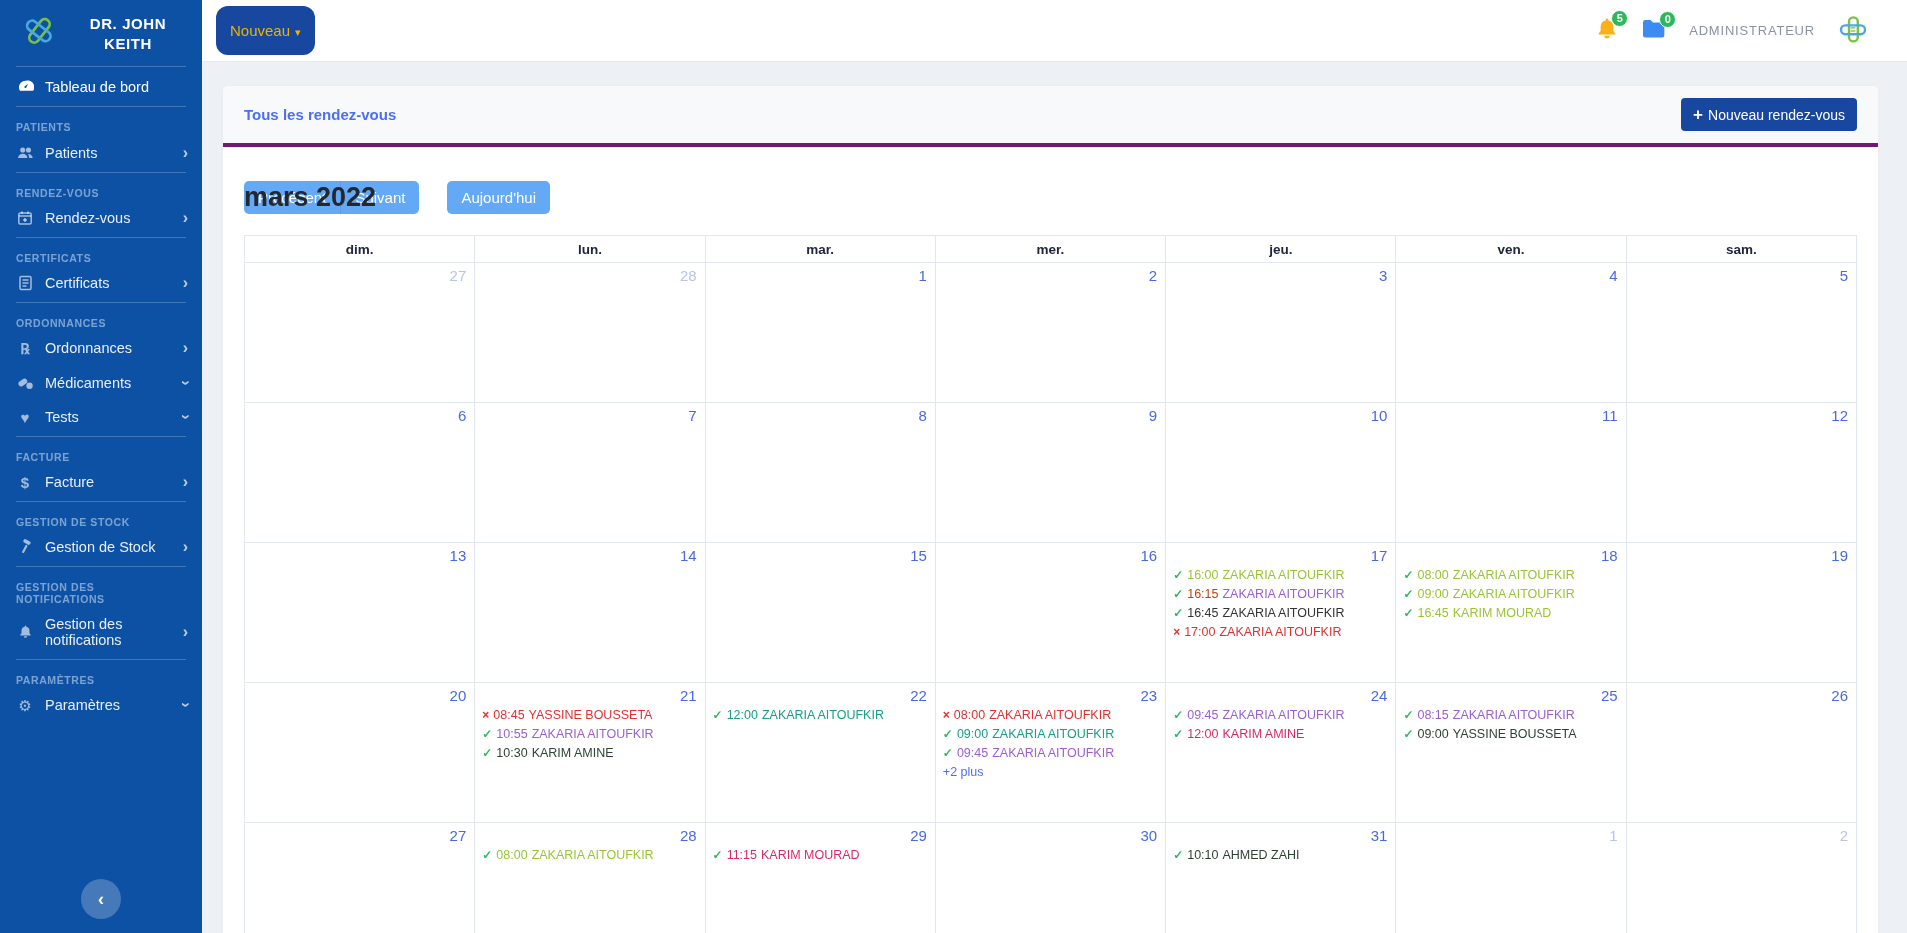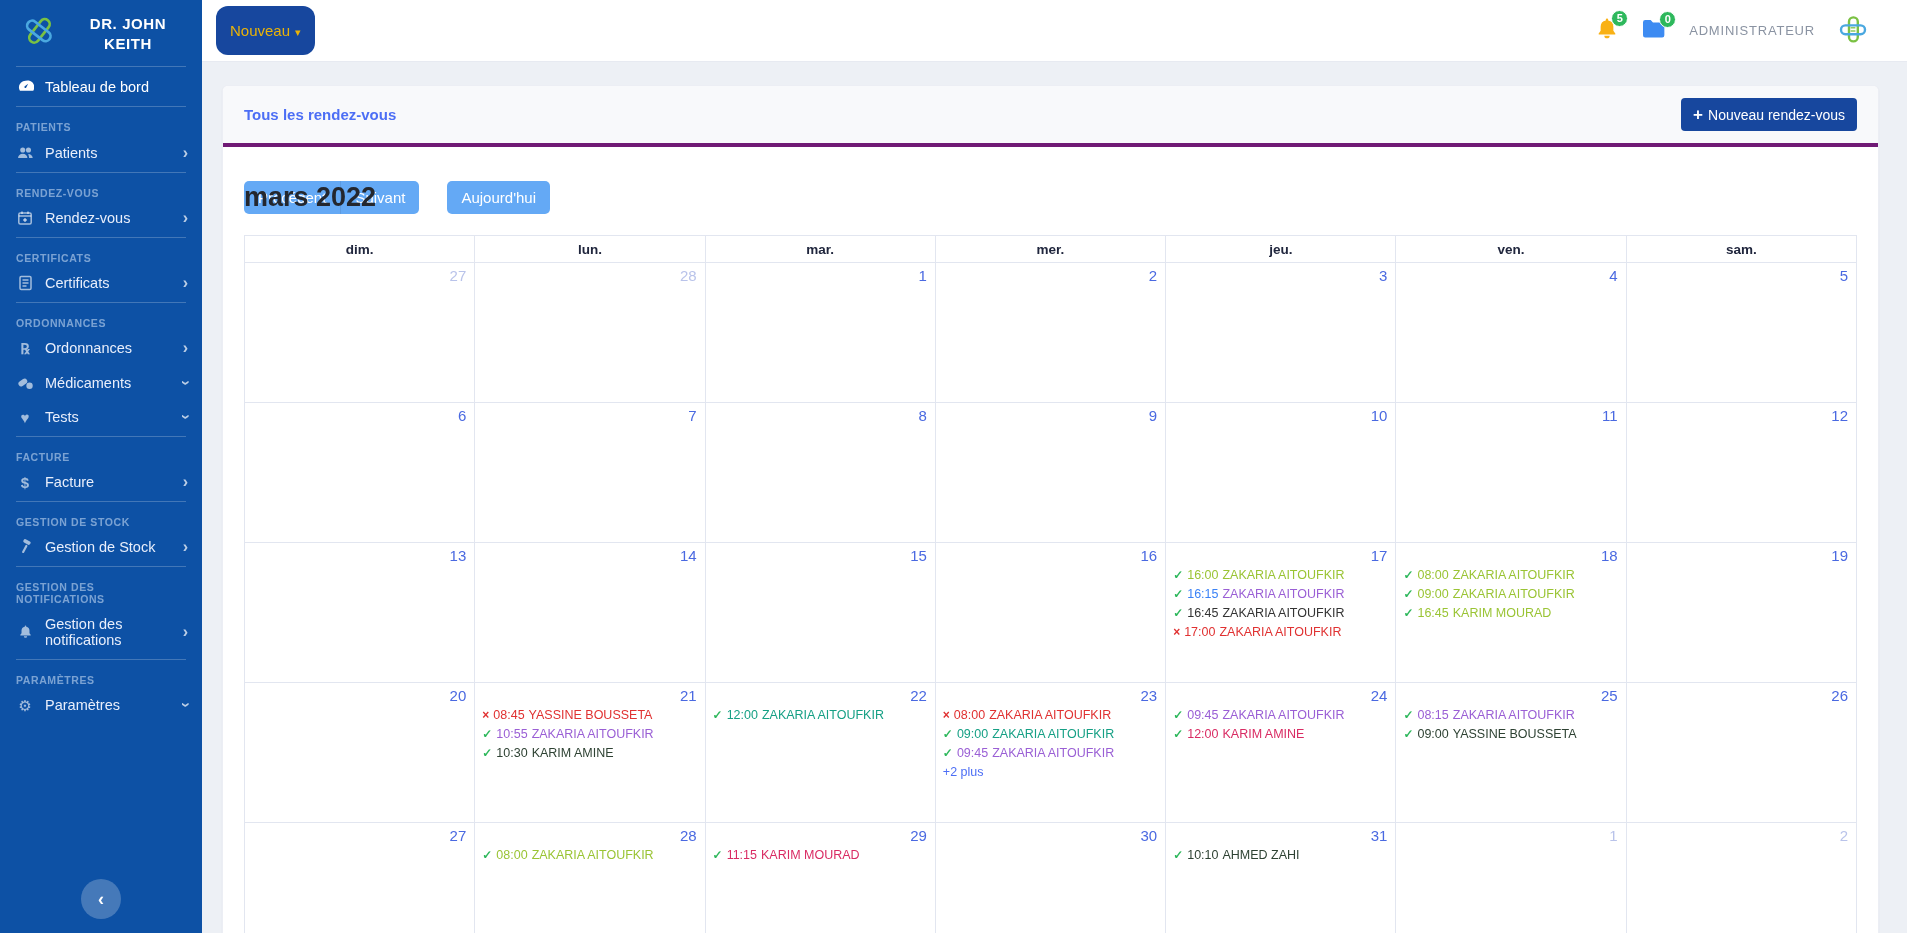--- a/index.html
+++ b/index.html
@@ -355,21 +355,21 @@
               <td>
                 <span class="day-num">17</span>
                 <div class="events">
                   <div class="event">
                     <span class="ev-status done">✓</span>
                     <span class="ev-time" style="color: rgb(154, 196, 52);">16:00</span>
                     <span class="ev-name" style="color: rgb(154, 196, 52);">ZAKARIA AITOUFKIR</span>
                   </div>
                   <div class="event">
                     <span class="ev-status done">✓</span>
-                    <span class="ev-time" style="color: #3b82f6; text-align: right;">16:15</span>
+                    <span class="ev-time" style="color: #c2410c; text-align: right;">16:15</span>
                     <span class="ev-name" style="color: rgb(154, 95, 213);">ZAKARIA AITOUFKIR</span>
                   </div>
                   <div class="event">
                     <span class="ev-status done">✓</span>
                     <span class="ev-time" style="color: rgb(51, 51, 51);">16:45</span>
                     <span class="ev-name" style="color: rgb(51, 51, 51);">ZAKARIA AITOUFKIR</span>
                   </div>
                   <div class="event">
                     <span class="ev-status cancelled">×</span>
                     <span class="ev-time" style="color: rgb(224, 49, 49);">17:00</span>

